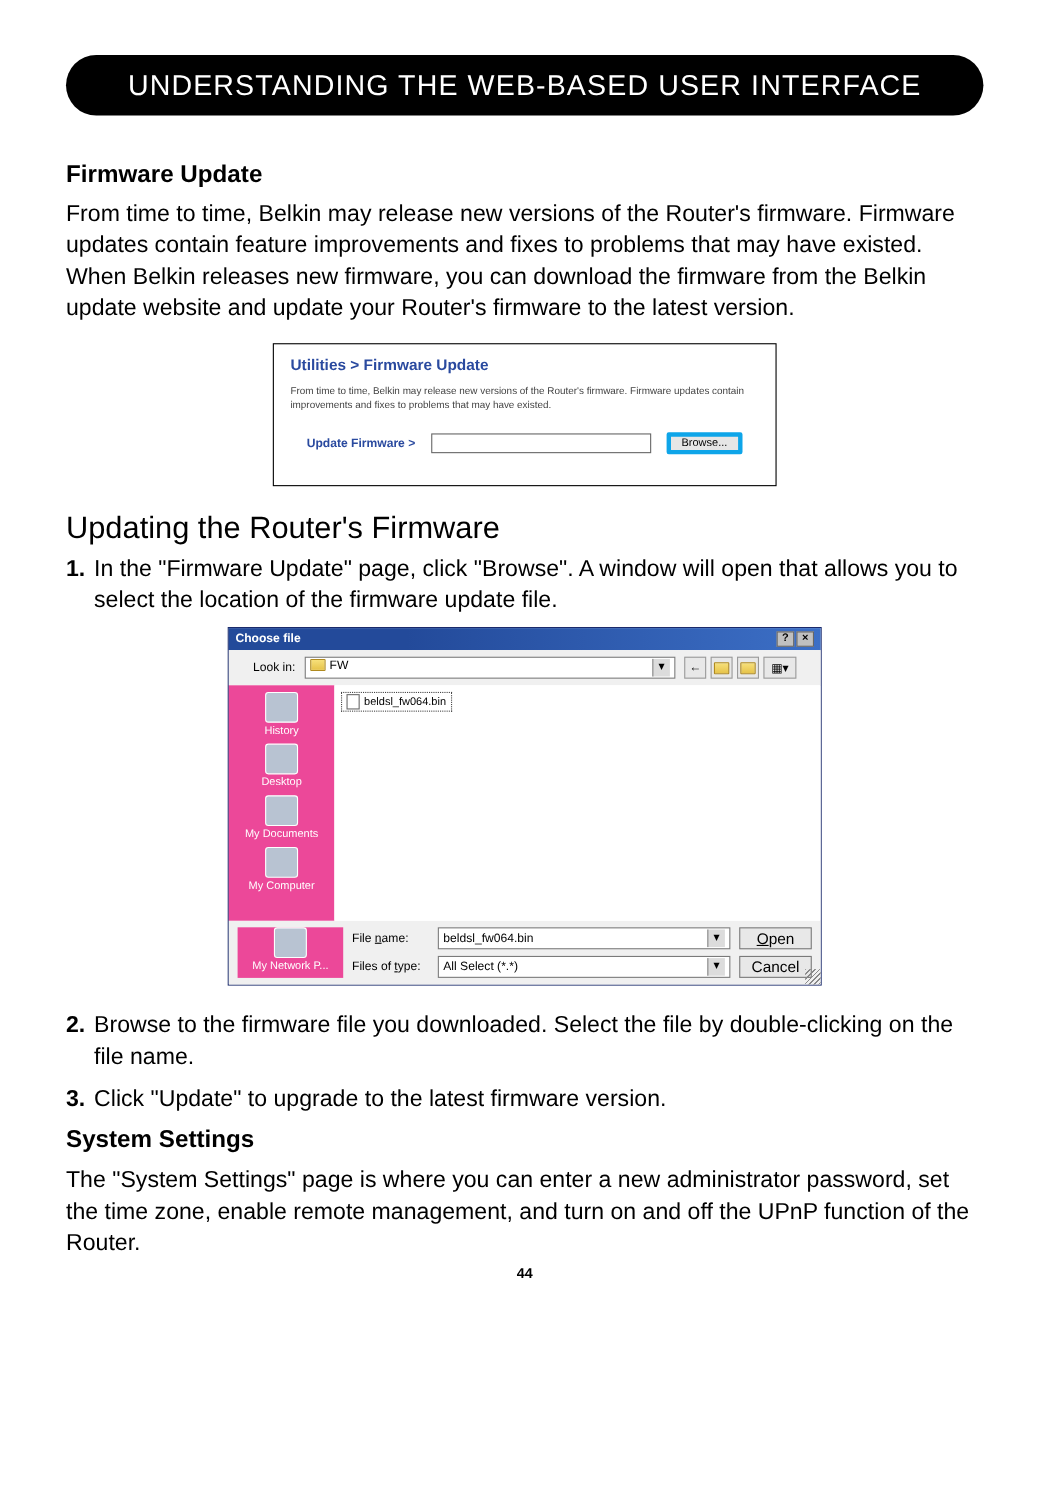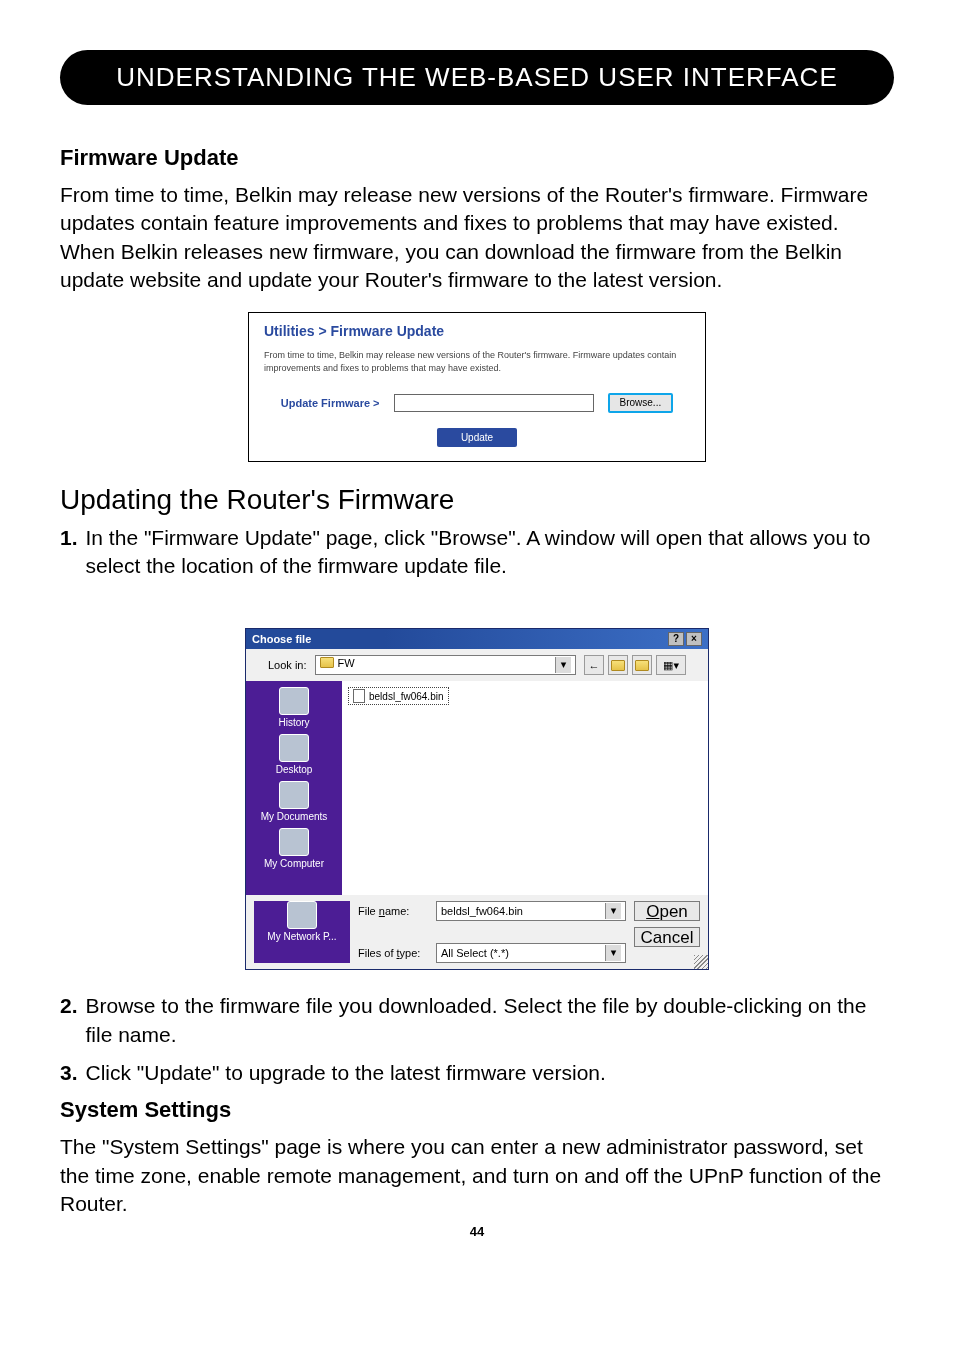--- a/index.html
+++ b/index.html
@@ -96,42 +96,41 @@
     .util-input {
       width: 200px;
       height: 18px;
       border: 1px solid #666;
       background: #fff;
     }
     .util-btn {
       font-size: 10px;
       height: 20px;
       padding: 0 10px;
-      border: 2px solid #0ea5e9;
+      border: 4px solid #0ea5e9;
       background: #e6e6e6;
       border-radius: 2px;
     }
     .util-update-wrap { text-align: center; }
     .util-update {
       background: #2a4a9f;
       color: #fff;
       font-size: 10px;
       padding: 4px 24px;
       border: none;
       border-radius: 2px;
     }
     
     .dlg {
-      width: 464px;
+      width: 540px;
       border: 1px solid #1a2a6b;
       background: #fff;
       font-family: Tahoma, sans-serif;
       font-size: 11px;
       position: relative;
-      margin-top: 38px;
     }
     .dlg-titlebar {
       background: linear-gradient(90deg, #234a9a 0%, #234a9a 30%, #3c6fc6 100%);
       color: #fff;
       padding: 3px 6px;
       font-weight: bold;
       display: flex;
       align-items: center;
       justify-content: space-between;
     }
@@ -172,21 +171,21 @@
     .tbicon {
       width: 20px; height: 20px;
       border: 1px solid #9a9a9a;
       background: #e8e8e8;
       display: flex; align-items: center; justify-content: center;
       font-size: 11px;
     }
     .dlg-body { display: flex; height: 214px; }
     .dlg-sidebar {
       width: 96px;
-      background: #4c1d95;
+      background: #ec4899;
       display: flex;
       flex-direction: column;
       align-items: center;
       padding: 6px 0;
       gap: 6px;
     }
     .sb-item {
       display: flex; flex-direction: column; align-items: center;
       color: #fff; font-size: 10px; gap: 2px;
     }
@@ -219,21 +218,21 @@
       background: #f0f0f0;
       padding: 6px 8px;
       display: flex;
       gap: 8px;
     }
     .dlg-bottom .dlg-sidebar { height: auto; padding: 0; }
     .dlg-fields {
       flex: 1;
       display: flex;
       flex-direction: column;
-      gap: 22px;
+      gap: 6px;
     }
     .field-row { display: flex; align-items: center; gap: 8px; }
     .field-label { width: 70px; }
     .underl { text-decoration: underline; }
     .field-input {
       flex: 1;
       height: 20px;
       border: 1px solid #7a7a7a;
       background: #fff;
       padding: 0 4px;
@@ -246,21 +245,21 @@
       background: #dcdcdc;
       border-left: 1px solid #888;
       text-align: center;
       line-height: 14px;
     }
     .dlg-actions { display: flex; flex-direction: column; gap: 6px; }
     .dlg-btn {
       width: 66px; height: 20px;
       background: #e8e8e8;
       border: 1px solid #7a7a7a;
-      font-size: 17px;
+      font-size: 14px;
     }
     .dlg-corner {
       position: absolute;
       right: 0; bottom: 0;
       width: 14px; height: 14px;
       background: repeating-linear-gradient(135deg,#888 0 1px,transparent 1px 3px);
     }
     .pagenum { text-align: center; font-size: 13px; font-weight: bold; margin-top: 6px; }
   </style>
 </head>
@@ -272,23 +271,20 @@
 <div class="para">From time to time, Belkin may release new versions of the Router's firmware. Firmware updates contain feature improvements and fixes to problems that may have existed. When Belkin releases new firmware, you can download the firmware from the Belkin update website and update your Router's firmware to the latest version.</div>
 
 <div class="panel-wrap">
   <div class="util-panel">
     <div class="util-title">Utilities &gt; Firmware Update</div>
     <div class="util-small">From time to time, Belkin may release new versions of the Router's firmware. Firmware updates contain improvements and fixes to problems that may have existed.</div>
     <div class="util-row">
       <span class="util-label">Update Firmware &gt;</span>
       <span class="util-input"></span>
       <button class="util-btn">Browse...</button>
-    </div>
-    <div class="util-update-wrap">
-      <button class="util-update">Update</button>
     </div>
   </div>
 </div>
 
 <div class="sub-heading">Updating the Router's Firmware</div>
 <div class="list-item">
   <span class="list-num">1.</span>
   <span>In the "Firmware Update" page, click "Browse". A window will open that allows you to select the location of the firmware update file.</span>
 </div>
 

